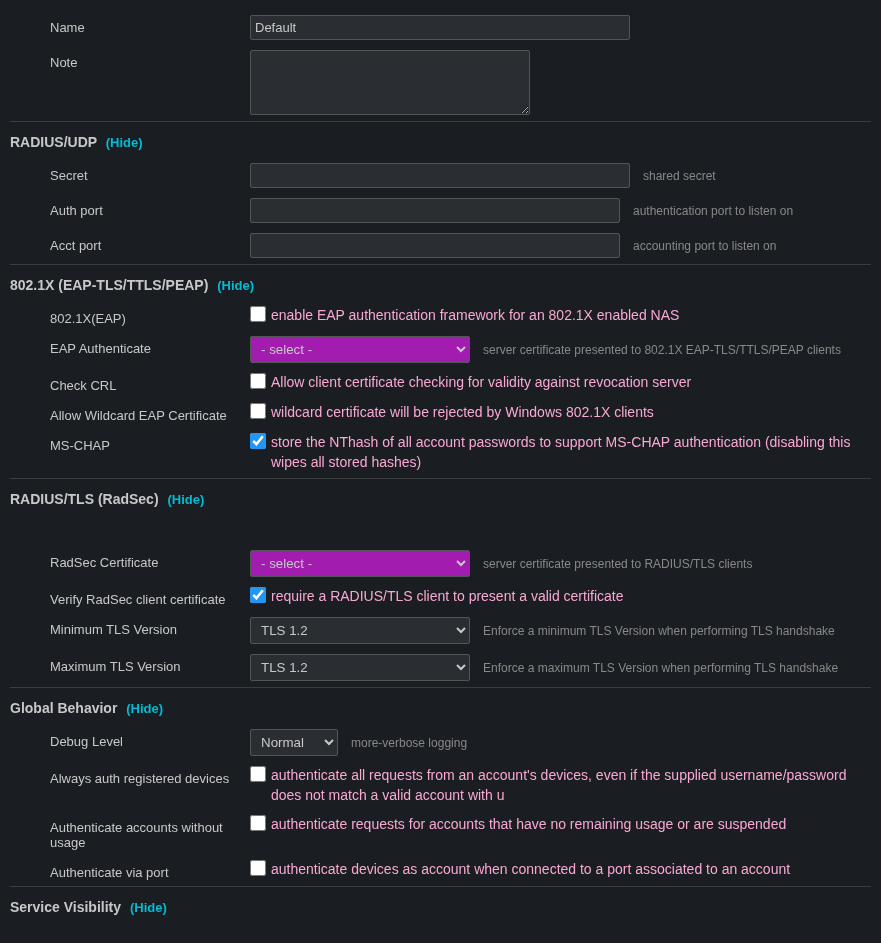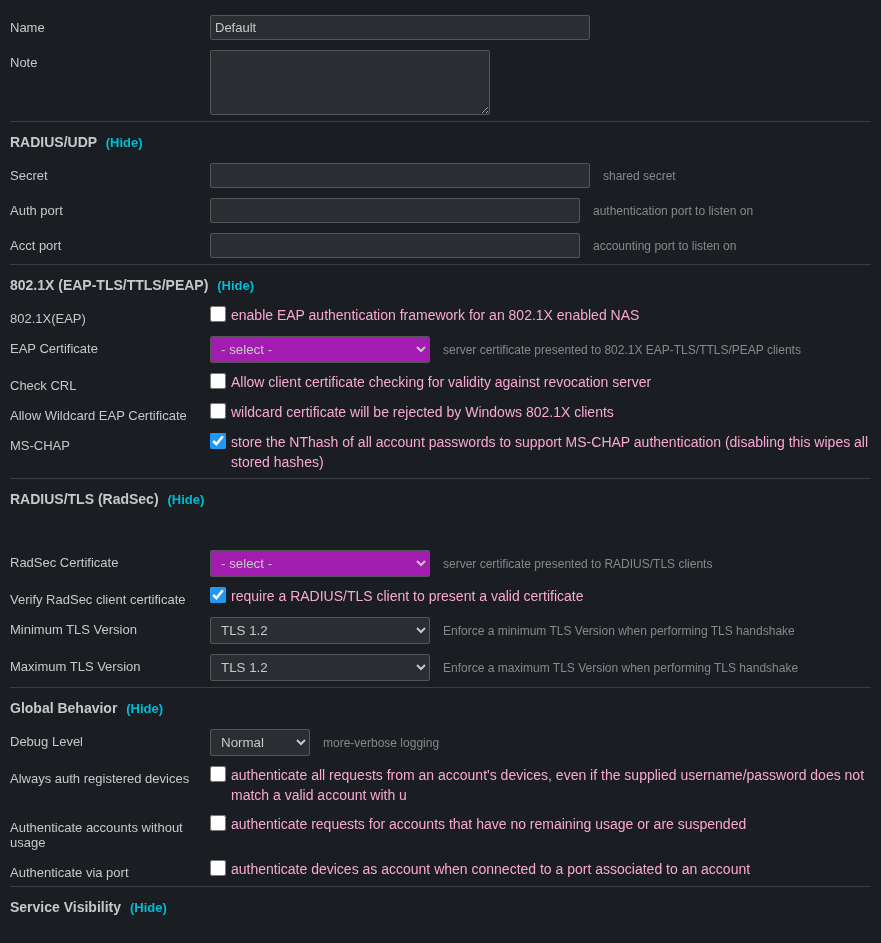--- a/index.html
+++ b/index.html
@@ -11,20 +11,21 @@
       width: 881px;
     }
     .page-content {
       padding: 10px 10px 20px 10px;
     }
     .field-row {
       display: flex;
       align-items: flex-start;
       padding: 5px 0;
       min-height: 30px;
+      margin-left: 40px;
     }
     .field-label {
       width: 200px;
       min-width: 200px;
       padding-top: 5px;
       padding-right: 10px;
       color: #c8c8c8;
     }
     .field-control {
       flex: 1;
@@ -129,21 +130,21 @@
       color: #c8c8c8;
       padding: 4px 6px;
       border-radius: 2px;
     }
     .debug-select {
       background-color: #2a2d32;
       border: 1px solid #555;
       color: #c8c8c8;
       padding: 4px 6px;
       border-radius: 2px;
-      width: 100px;
+      width: 88px;
     }
     .checked-blue {
       accent-color: #2196F3;
     }
   </style>
 </head>
 <body>
 
 <div class="page-content">
 
@@ -203,21 +204,21 @@
     <div class="field-label">802.1X(EAP)</div>
     <div class="field-control">
       <div class="checkbox-row">
         <input type="checkbox" style="">
         <span class="checkbox-label-text">enable EAP authentication framework for an 802.1X enabled NAS</span>
       </div>
     </div>
   </div>
 
   <div class="field-row">
-    <div class="field-label">EAP Certificate</div>
+    <div class="field-label">EAP Authenticate</div>
     <div class="field-control">
       <select class="select-large">
         <option value="- select -">- select -</option>
       </select>
       <span class="helper-text">server certificate presented to 802.1X EAP-TLS/TTLS/PEAP clients</span>
     </div>
   </div>
 
   <div class="field-row">
     <div class="field-label">Check CRL</div>

